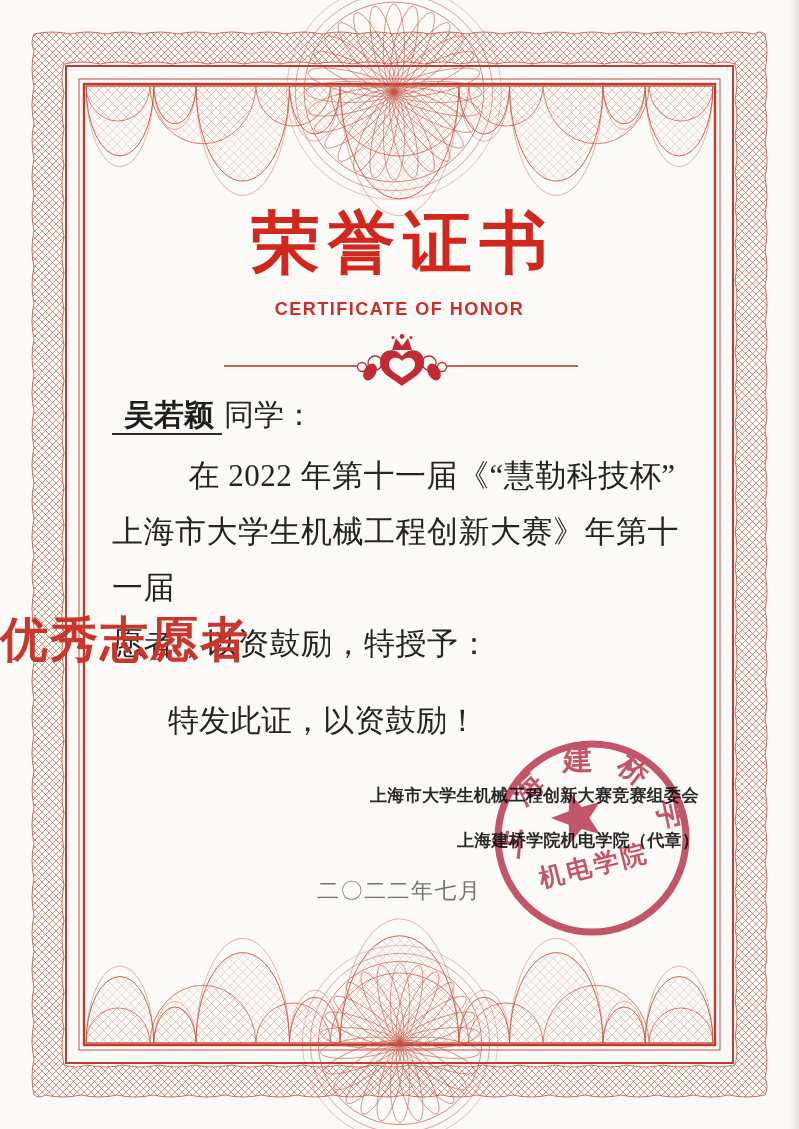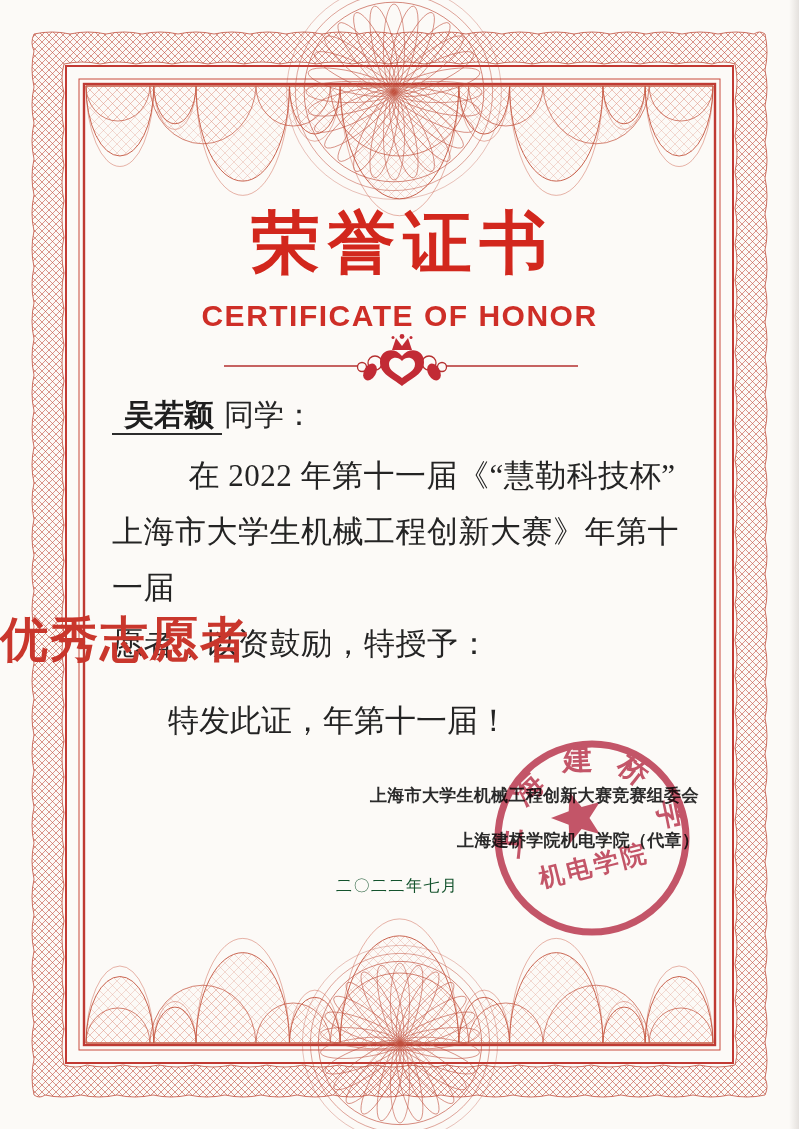--- a/index.html
+++ b/index.html
@@ -17,41 +17,41 @@
   .abs{position:absolute;}
   .title-cn{
     left:0;right:0;top:196px;text-align:center;
     font-family:"Liberation Sans", sans-serif;font-weight:900;
     font-size:68px;line-height:92px;letter-spacing:8px;text-indent:8px;
     color:#d2271d;
   }
   .title-en{
     left:0;right:0;top:299px;text-align:center;
     font-family:"Liberation Sans", sans-serif;font-weight:bold;
-    font-size:30px;letter-spacing:1.5px;color:#ce2e27;
+    font-size:18px;letter-spacing:1.5px;color:#ce2e27;
   }
   .flourish{left:210px;top:334px;}
   .salutation-row{left:112px;top:394px;font-size:30px;line-height:42px;}
   .recipient-name{
     font-weight:bold;color:#1e1e1e;
     border-bottom:2.5px solid #2c2c2c;padding:0 8px 2px 12px;margin-top:8px;
   }
   .salutation-label{margin-left:2px;}
   .body-text{left:112px;top:448px;width:584px;font-size:31px;line-height:56px;letter-spacing:.5px;color:#242424;}
   .body-line.indent{text-indent:56px;text-align:center;}
   .award{
     left:0;right:0;top:608px;text-align:left;
     font-family:"Liberation Sans", sans-serif;font-weight:900;
     font-size:48px;letter-spacing:2px;color:#c9362c;
   }
   .closing{left:112px;top:700px;font-size:31px;text-indent:56px;color:#242424;}
   .issuer{font-weight:bold;color:#2a2a2a;font-size:17px;letter-spacing:0.3px;}
   .issuer-1{left:370px;top:784px;}
   .issuer-2{left:457px;top:829px;}
-  .cert-date{left:317px;top:876px;font-size:16px;letter-spacing:1.5px;color:#14532d;margin-left:19px;}
+  .cert-date{left:317px;top:876px;font-size:22px;letter-spacing:1.5px;color:#737373;}
   .seal{left:482px;top:728px;mix-blend-mode:multiply;opacity:.86;}
 </style>
 </head>
 <body>
 
 <div class="page">
 
   <svg id="deco" viewBox="0 0 799 1129" xmlns="http://www.w3.org/2000/svg">
   <defs>
     <pattern id="mesh" width="7" height="7" patternUnits="userSpaceOnUse">
@@ -164,21 +164,21 @@
   </div>
 
   <div class="abs body-text">
     <div class="body-line indent">在 2022 年第十一届《“慧勒科技杯”</div>
     <div class="body-line">上海市大学生机械工程创新大赛》年第十一届</div>
     <div class="body-line">愿者，以资鼓励，特授予：</div>
   </div>
 
   <div class="abs award">优秀志愿者</div>
 
-  <div class="abs closing">特发此证，年第十一届！</div>
+  <div class="abs closing">特发此证，以资鼓励！</div>
 
   <div class="abs issuer issuer-2">上海建桥学院机电学院（代章）</div>
   <div class="abs issuer issuer-1">上海市大学生机械工程创新大赛竞赛组委会</div>
   <div class="abs cert-date">二〇二二年七月</div>
 
   <svg class="abs seal" width="224" height="224" viewBox="0 0 224 224" xmlns="http://www.w3.org/2000/svg">
     <defs>
       <path id="sealArc" d="M 41.4 134.6 A 72 72 0 1 1 178.6 134.6" fill="none"></path>
     </defs>
     <circle cx="110" cy="110" r="94" fill="none" stroke="#bd3b52" stroke-width="7"></circle>

